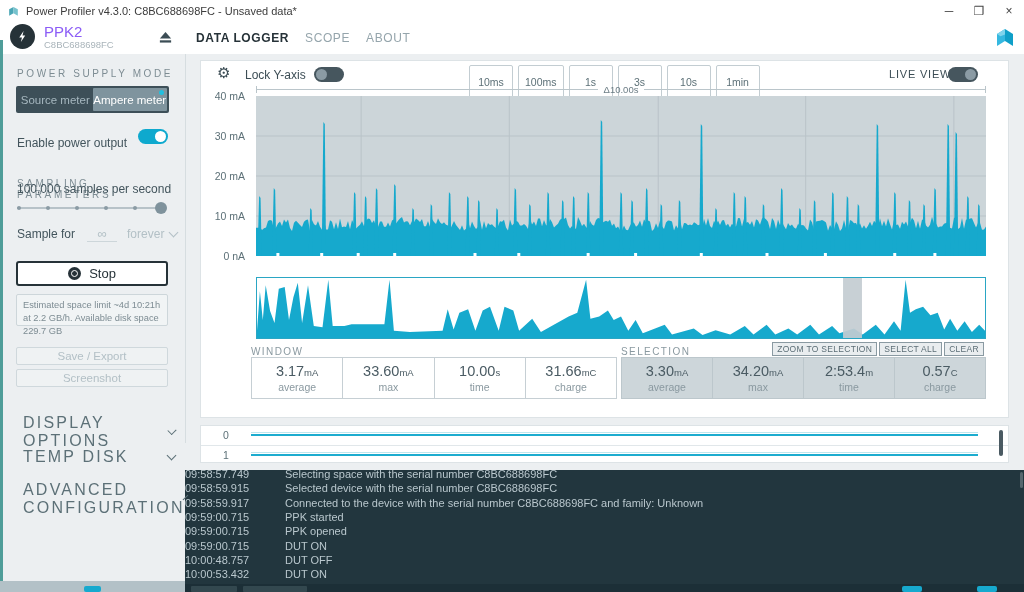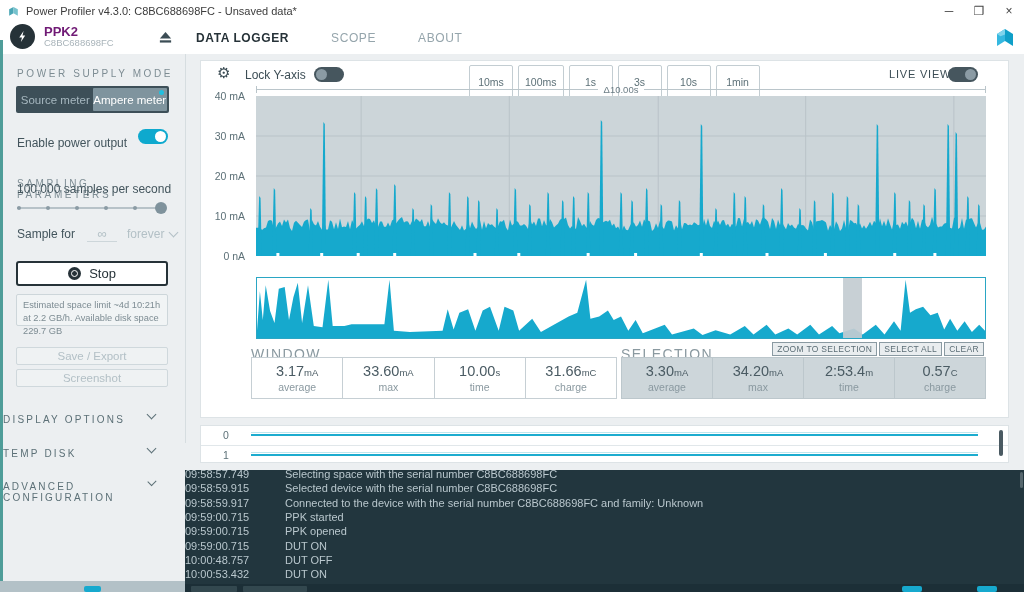--- a/index.html
+++ b/index.html
@@ -13,24 +13,24 @@
   #titlebar .t-text{font-size:11px;color:#3c3c3c}
   #titlebar .spacer{flex:1}
   .win-btn{width:30px;height:22px;display:flex;align-items:center;justify-content:center;
            font-size:12px;color:#444;cursor:default}
 
   
   #header{top:22px;left:0;width:1024px;height:32px;background:#fff;z-index:19}
   #device{position:absolute;left:10px;top:2px;display:flex;align-items:center;width:175px}
   #device .dcircle{width:25px;height:25px;border-radius:50%;background:#263238;display:flex;align-items:center;justify-content:center}
   #device .dtext{margin-left:9px;line-height:1.05}
-  #device .dname{font-size:13px;font-weight:bold;color:#701a75}
+  #device .dname{font-size:15px;font-weight:normal;color:#8b5cf6}
   #device .dserial{font-size:9.5px;color:#a9b4ba}
   #eject{position:absolute;left:158px;top:8px;width:15px;height:15px;cursor:pointer}
-  #tabs{position:absolute;left:196px;top:0;height:32px;display:flex;align-items:center;gap:42px}
+  #tabs{position:absolute;left:196px;top:0;height:32px;display:flex;align-items:center;gap:16px}
   .tab{font-size:12px;letter-spacing:.6px;color:#95a5ac;cursor:pointer}
   .tab.active{color:#263238;font-weight:bold}
   #brand{position:absolute;right:7px;top:4px}
 
   
   #sidebar{left:0;top:54px;width:185px;height:389px;background:#eceff1;border-right:1px solid #d6dde0;z-index:5}
   #accent-strip{left:0;top:40px;width:3px;height:541px;background:#4f9d99;z-index:21}
   .side-h{position:absolute;left:17px;font-size:10px;letter-spacing:2.6px;color:#7d8c93}
   #segmented{position:absolute;left:16px;top:32px;width:153px;height:27px;background:#3d4f58;border-radius:2px;display:flex;padding:2px;box-sizing:border-box}
   .segment{flex:1;display:flex;align-items:center;justify-content:center;font-size:11.5px;color:#a6b7bf;position:relative;cursor:pointer}
@@ -51,22 +51,22 @@
   #sample-unit{color:#b3c0c6;margin-left:10px;display:flex;align-items:center;gap:6px;cursor:pointer}
   .chev{width:6px;height:6px;border-right:1.6px solid currentColor;border-bottom:1.6px solid currentColor;transform:rotate(45deg);display:inline-block;margin-top:-3px}
   #stop-btn{position:absolute;left:16px;top:207px;width:152px;height:25px;background:#fff;border:2px solid #263238;border-radius:3px;
             display:flex;align-items:center;justify-content:center;gap:8px;font-size:13px;color:#263238;cursor:pointer;box-sizing:border-box}
   #stop-btn .rec{width:13px;height:13px;border-radius:50%;background:#263238;display:flex;align-items:center;justify-content:center}
   #stop-btn .rec i{display:block;width:5px;height:5px;border:1.6px solid #fff;border-radius:50%}
   #space-box{position:absolute;left:16px;top:240px;width:152px;height:32px;border:1px solid #cdd6da;border-radius:2px;
              font-size:9.3px;color:#7d8c93;padding:4px 6px;box-sizing:border-box;line-height:1.4;background:#f1f4f5}
   .ghost-btn{position:absolute;left:16px;width:152px;height:18px;border:1px solid #cfd8dc;border-radius:2px;background:#eff2f3;
              display:flex;align-items:center;justify-content:center;font-size:11.5px;color:#b3c0c6;cursor:pointer;box-sizing:border-box}
-  .side-section{position:absolute;left:3px;width:152px;display:flex;align-items:flex-start;justify-content:space-between;
-                font-size:10px;letter-spacing:2.2px;color:#5c7077;cursor:pointer}
+  .side-section{position:absolute;left:23px;width:152px;display:flex;align-items:center;justify-content:space-between;
+                font-size:16px;letter-spacing:2.2px;color:#5c7077;cursor:pointer}
   .side-section .chev{color:#5c7077}
 
   
   #card-chart{left:200px;top:60px;width:809px;height:358px;background:#fff;border:1px solid #dde3e6;box-sizing:border-box;z-index:4}
   #gear{position:absolute;left:16px;top:3px;font-size:15px;color:#3c4d55;cursor:pointer}
   #lock-label{position:absolute;left:44px;top:7px;font-size:12px;color:#3c4d55}
   #lock-toggle{position:absolute;left:113px;top:6px}
   #time-buttons{position:absolute;left:268px;top:4px;display:flex;gap:5px}
   .time-btn{min-width:44px;height:33px;border:1px solid #c3cdd2;border-radius:2px;background:#fff;display:flex;align-items:center;justify-content:center;
             font-size:10.5px;color:#5c7077;padding:0 6px;cursor:pointer;box-sizing:border-box}
@@ -75,21 +75,21 @@
   #delta-row{position:absolute;left:55px;top:24px;width:730px;height:9px;display:flex;align-items:center}
   #delta-row .dline{flex:1;height:1px;background:#bac5ca;position:relative}
   #delta-row .dline:before,#delta-row .dline:after{content:"";position:absolute;top:-3px;width:1px;height:7px;background:#bac5ca}
   #delta-row .dline.l:before{left:0}#delta-row .dline.l:after{display:none}
   #delta-row .dline.r:after{right:0}#delta-row .dline.r:before{display:none}
   #delta-label{font-size:9.5px;color:#6b7c84;padding:0 6px}
   #plot{position:absolute;left:55px;top:35px;width:730px;height:160px;background:#ccd5d9;cursor:crosshair}
   #y-ticks{position:absolute;left:0;top:35px;width:50px;height:160px}
   .y-tick{position:absolute;right:6px;font-size:10.5px;color:#5c7077;transform:translateY(-50%)}
   #minimap{position:absolute;left:55px;top:216px;width:730px;height:62px;background:#fff;border:1px solid #2aa6c4;box-sizing:border-box;cursor:crosshair}
-  .stats-h{position:absolute;font-size:14px;letter-spacing:1.4px;color:#8a99a0}
+  .stats-h{position:absolute;font-size:10px;letter-spacing:1.4px;color:#8a99a0}
   #selection-buttons{position:absolute;right:24px;top:281px;display:flex;gap:2px}
   .sel-btn{font-size:8.5px;letter-spacing:.3px;color:#5c6e76;border:1px solid #8a9aa2;background:#e9edef;padding:1px 4px;cursor:pointer}
   .stat-grid{position:absolute;top:296px;height:42px;display:flex;border:1px solid #c6cfd4;box-sizing:border-box}
   #window-grid{left:50px;width:366px;background:#fff}
   #selection-grid{left:420px;width:365px;background:#cdd6da;border-color:#bcc7cc}
   .stat-cell{flex:1;display:flex;flex-direction:column;align-items:center;justify-content:center;border-left:1px solid #c6cfd4}
   .stat-cell:first-child{border-left:none}
   #selection-grid .stat-cell{border-left-color:#bcc7cc}
   .stat-val{font-size:14.5px;color:#4a5b63}
   .stat-unit{font-size:9.5px}

